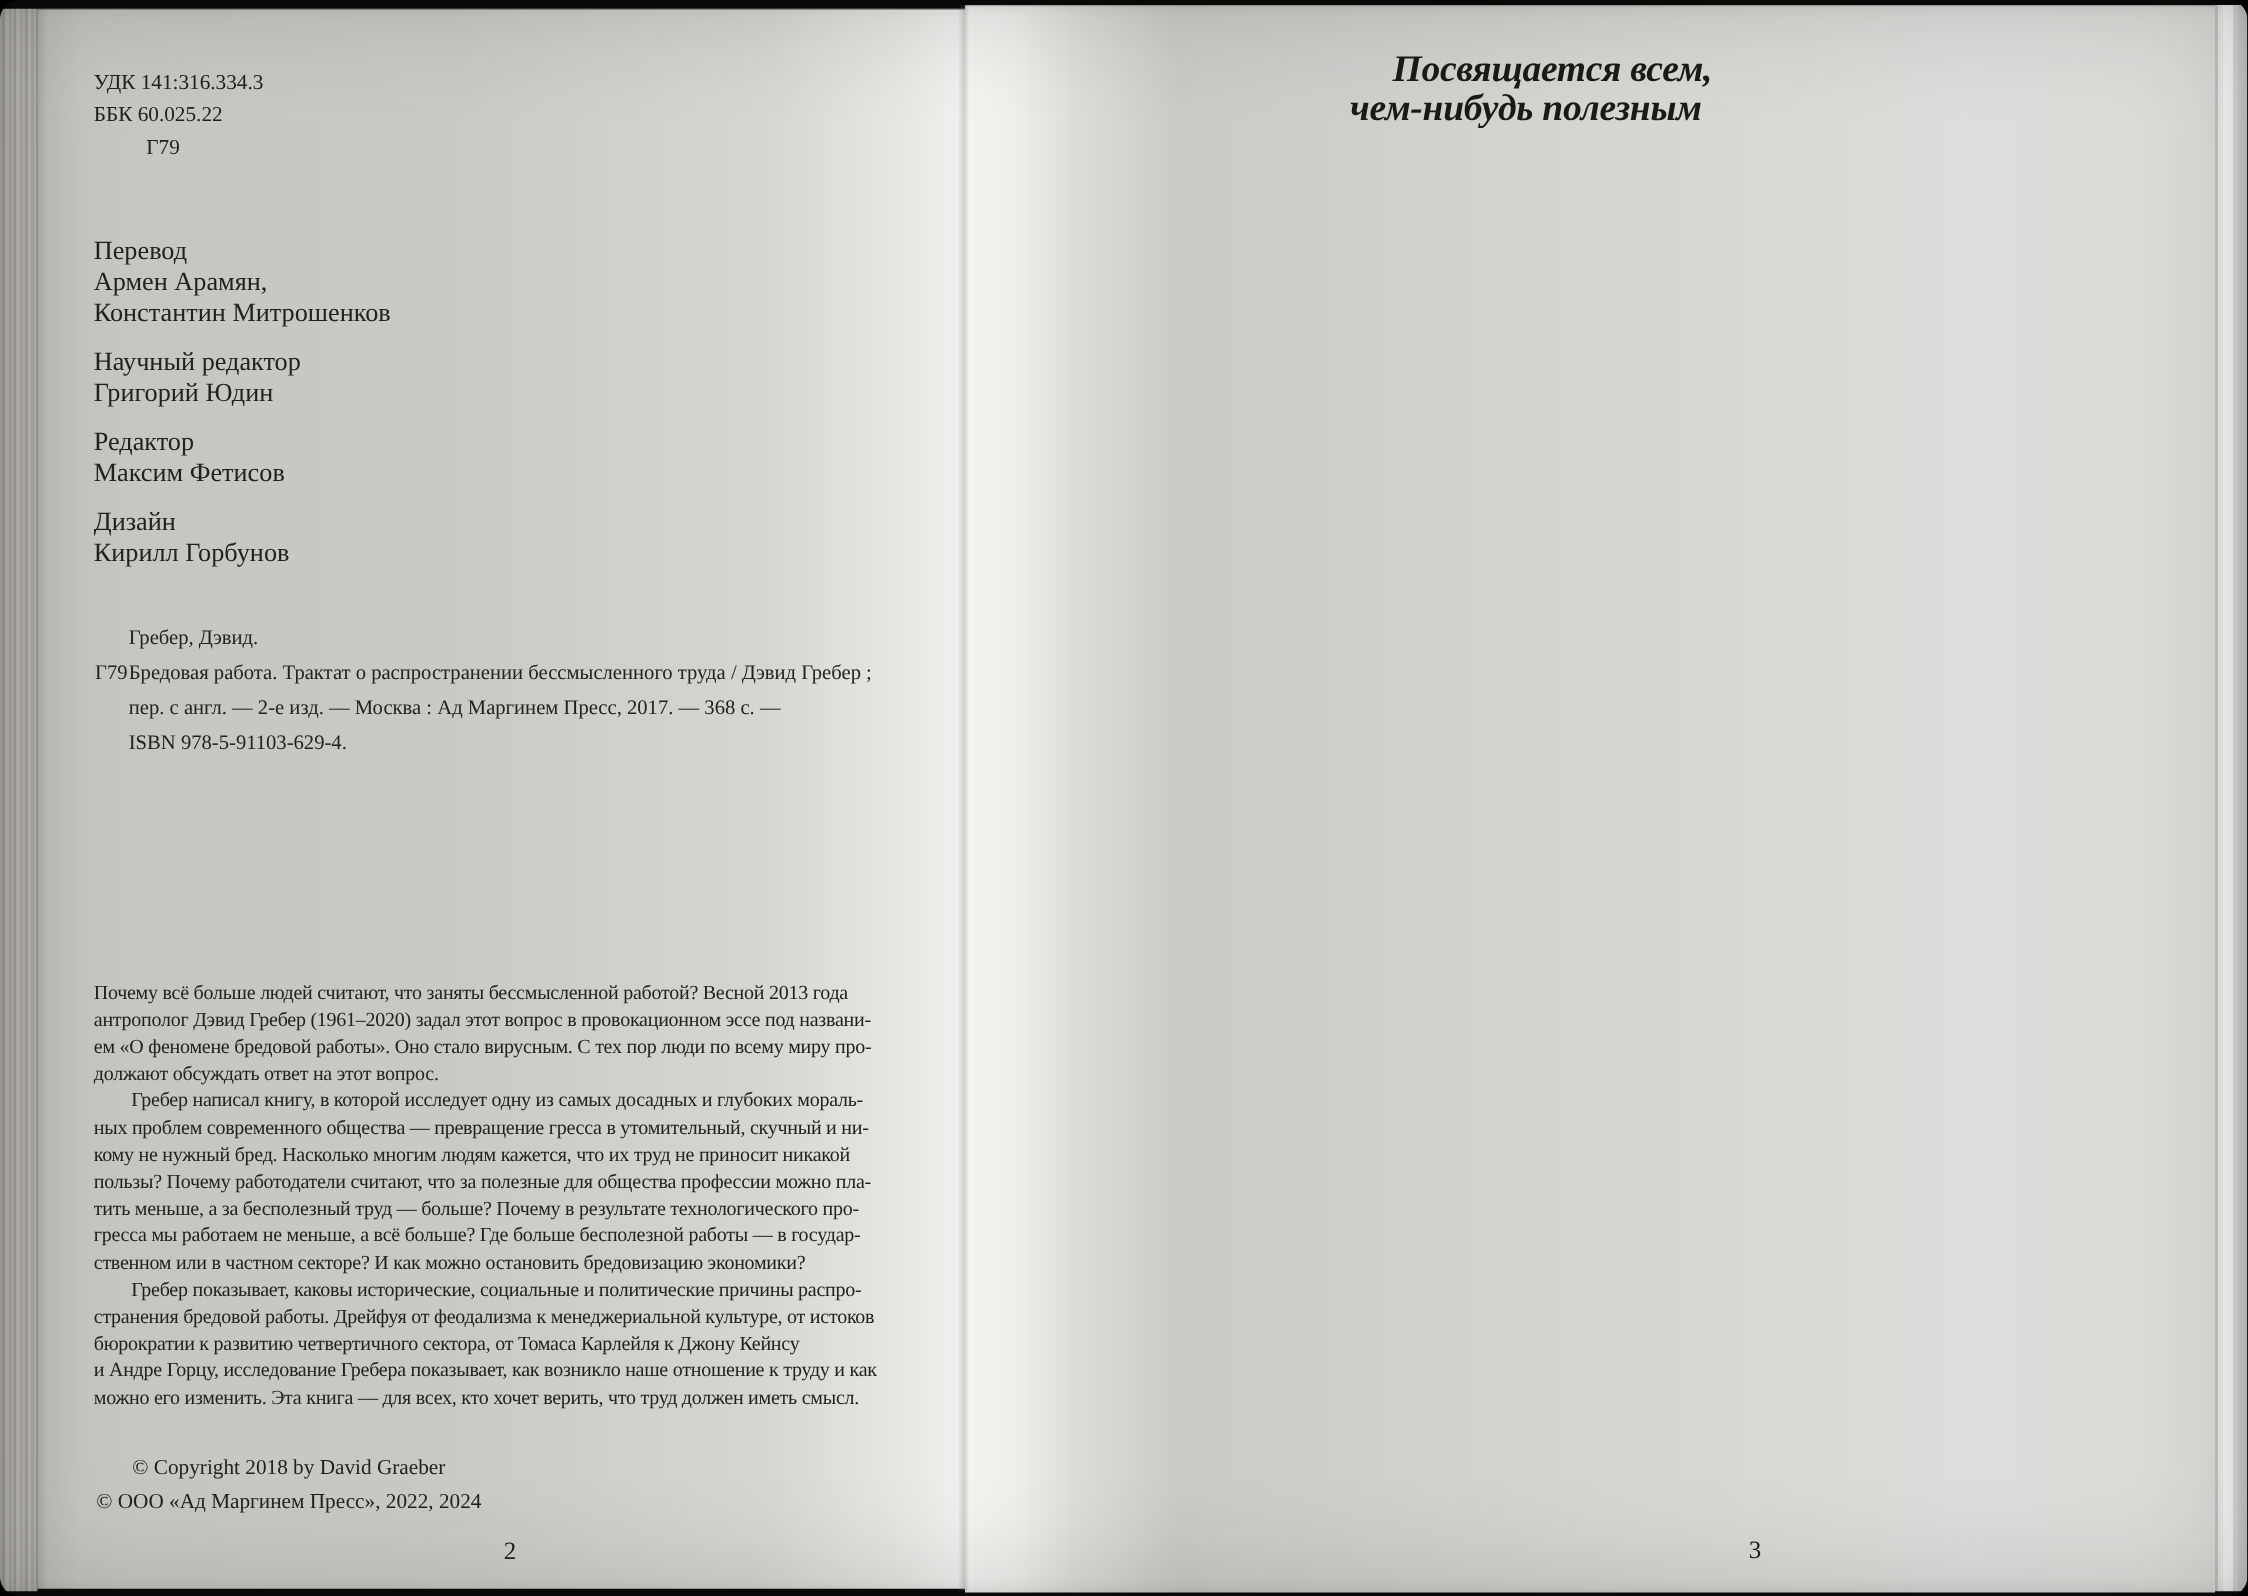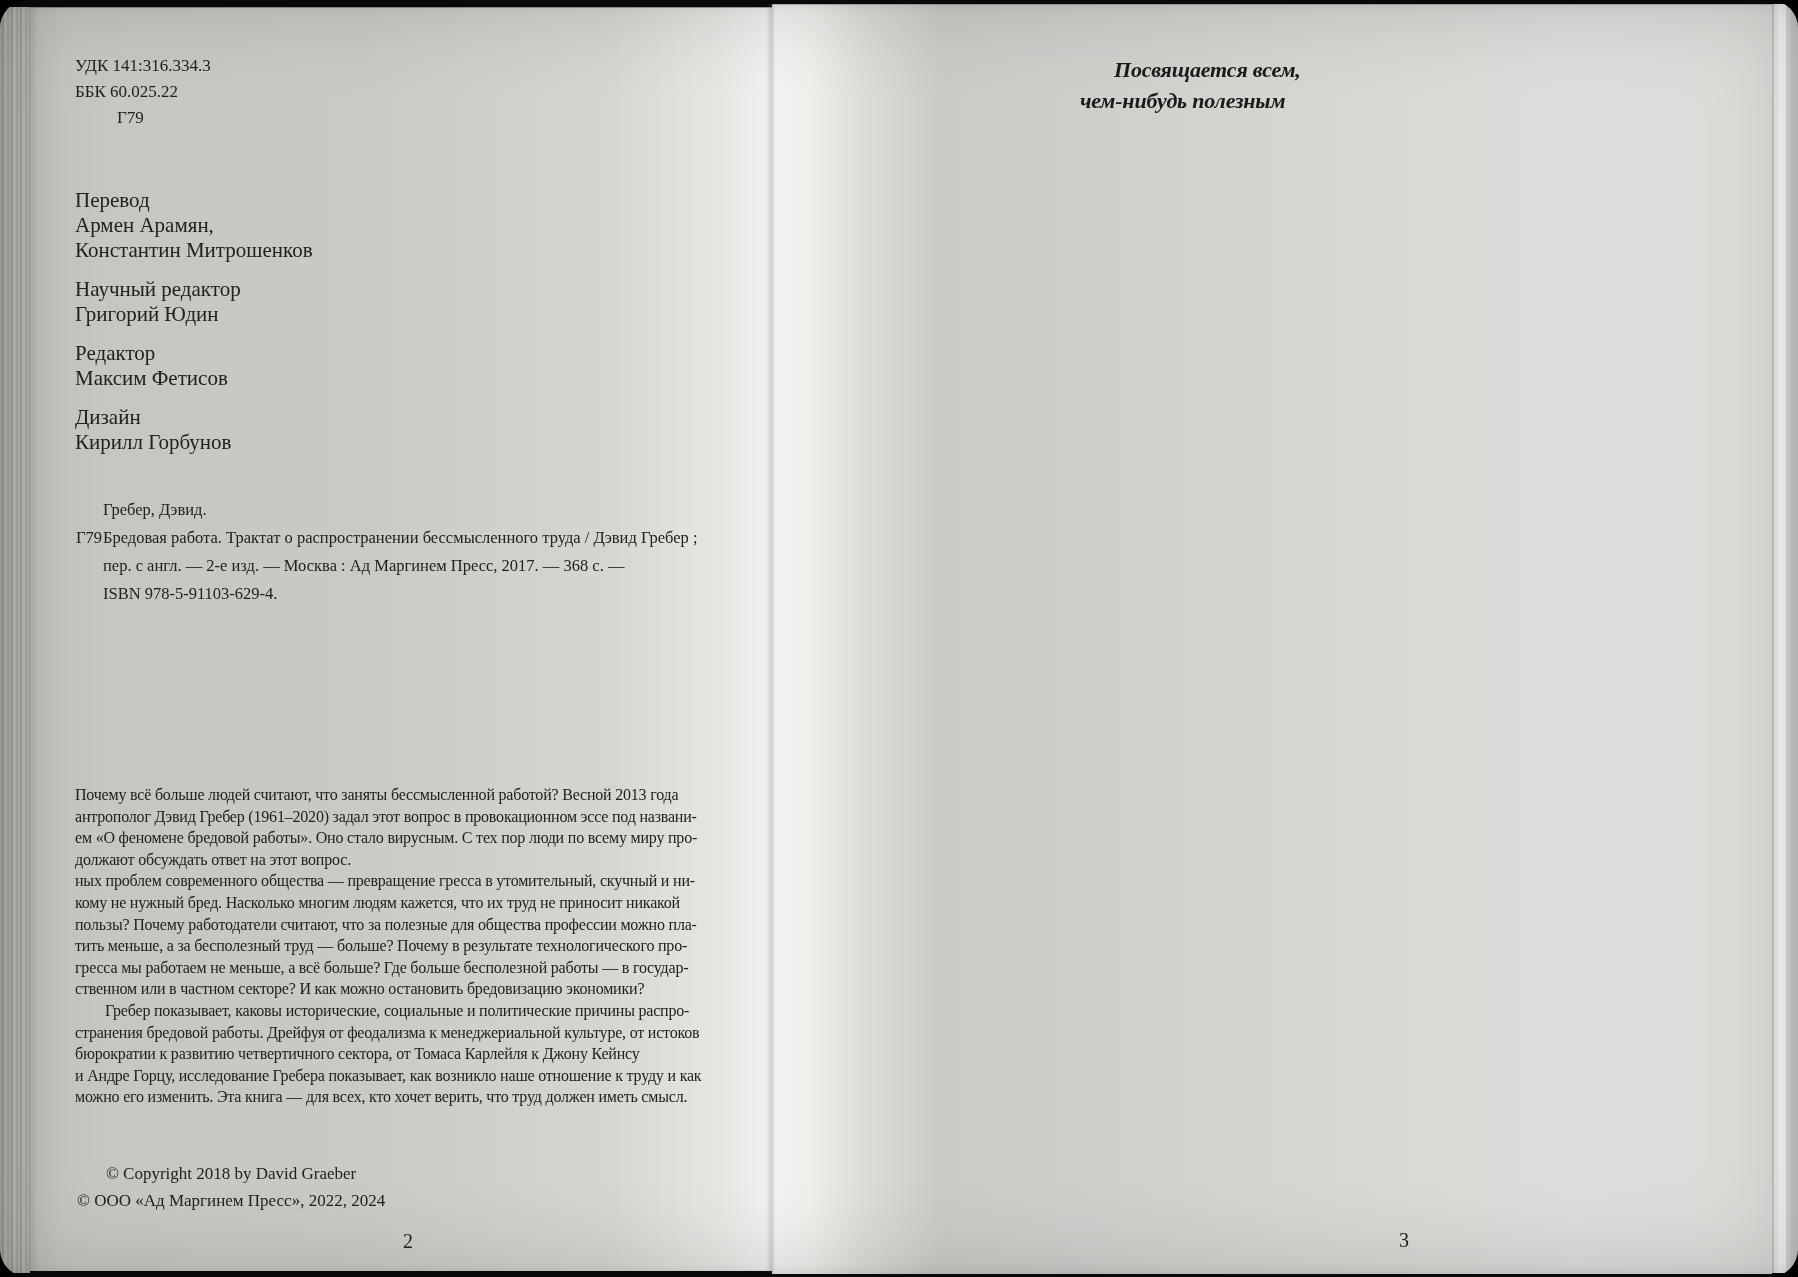--- a/index.html
+++ b/index.html
@@ -1,18 +1,18 @@
 <!DOCTYPE html>
 <html><head>
 <meta charset="utf-8">
 <style>
   html,body{margin:0;padding:0;background:#000;}
   .photo{
     position:relative;width:1798px;height:1277px;background:#0b0b0a;
-    border-radius:28px;overflow:hidden;
+    border-radius:16px;overflow:hidden;
     font-family:"Liberation Serif","DejaVu Serif",serif;color:#23211d;
   }
   
   .page-left{
     position:absolute;left:30px;top:7px;width:742px;height:1263px;
     background:linear-gradient(90deg,#aeaca7 0px,#bfbeb9 8px,#c6c5c0 34px,
       #cac9c4 45%,#d6d5d1 78%,#e7e6e3 93%,#f2f1ef 100%);
     border-top:1px solid rgba(80,78,74,.45);
   }
   .stack-left{
@@ -46,22 +46,22 @@
   .catalog{position:absolute;left:45px;top:488px;font-size:16.5px;line-height:28px;
            padding-left:28px;white-space:nowrap;}
   .cat-label{position:absolute;left:1px;top:28px;}
   .annotation{position:absolute;left:45px;top:776px;width:690px;
               font-size:16px;line-height:21.6px;letter-spacing:-0.2px;white-space:nowrap;}
   .ln.ind{padding-left:30px;}
   .copyright{position:absolute;left:47px;top:1152px;font-size:17px;line-height:27px;white-space:nowrap;text-align:center;}
   .folio-left{position:absolute;left:348px;top:1222px;width:60px;text-align:center;font-size:20px;}
   
   .dedication{
-    position:absolute;left:308px;top:50px;
-    font-size:22px;line-height:30.5px;font-style:italic;font-weight:bold;
+    position:absolute;left:308px;top:36px;
+    font-size:30px;line-height:30.5px;font-style:italic;font-weight:bold;
     color:#1c1a18;white-space:nowrap;letter-spacing:-0.2px;
   }
   .dedication .dl0{padding-left:34px;}
   .folio-right{position:absolute;left:622px;top:1224px;width:20px;text-align:center;font-size:20px;}
 </style>
 </head>
 <body>
 
 <div class="photo">
 
@@ -101,20 +101,21 @@
       <div>Бредовая работа. Трактат о распространении бессмысленного труда / Дэвид Гребер ;</div>
       <div>пер. с англ. — 2-е изд. — Москва : Ад Маргинем Пресс, 2017. — 368 с. —</div>
       <div>ISBN 978-5-91103-629-4.</div>
     </div>
 
     <div class="annotation">
       <div class="ln">Почему всё больше людей считают, что заняты бессмысленной работой? Весной 2013 года</div>
       <div class="ln">антрополог Дэвид Гребер (1961–2020) задал этот вопрос в провокационном эссе под названи-</div>
       <div class="ln">ем «О феномене бредовой работы». Оно стало вирусным. С тех пор люди по всему миру про-</div>
       <div class="ln">должают обсуждать ответ на этот вопрос.</div>
+      <div class="ln ind">Гребер написал книгу, в которой исследует одну из самых досадных и глубоких мораль-</div>
       <div class="ln">ных проблем современного общества — превращение гресса в утомительный, скучный и ни-</div>
       <div class="ln">кому не нужный бред. Насколько многим людям кажется, что их труд не приносит никакой</div>
       <div class="ln">пользы? Почему работодатели считают, что за полезные для общества профессии можно пла-</div>
       <div class="ln">тить меньше, а за бесполезный труд — больше? Почему в результате технологического про-</div>
       <div class="ln">гресса мы работаем не меньше, а всё больше? Где больше бесполезной работы — в государ-</div>
       <div class="ln">ственном или в частном секторе? И как можно остановить бредовизацию экономики?</div>
       <div class="ln ind">Гребер показывает, каковы исторические, социальные и политические причины распро-</div>
       <div class="ln">странения бредовой работы. Дрейфуя от феодализма к менеджериальной культуре, от истоков</div>
       <div class="ln">бюрократии к развитию четвертичного сектора, от Томаса Карлейля к Джону Кейнсу</div>
       <div class="ln">и Андре Горцу, исследование Гребера показывает, как возникло наше отношение к труду и как</div>

